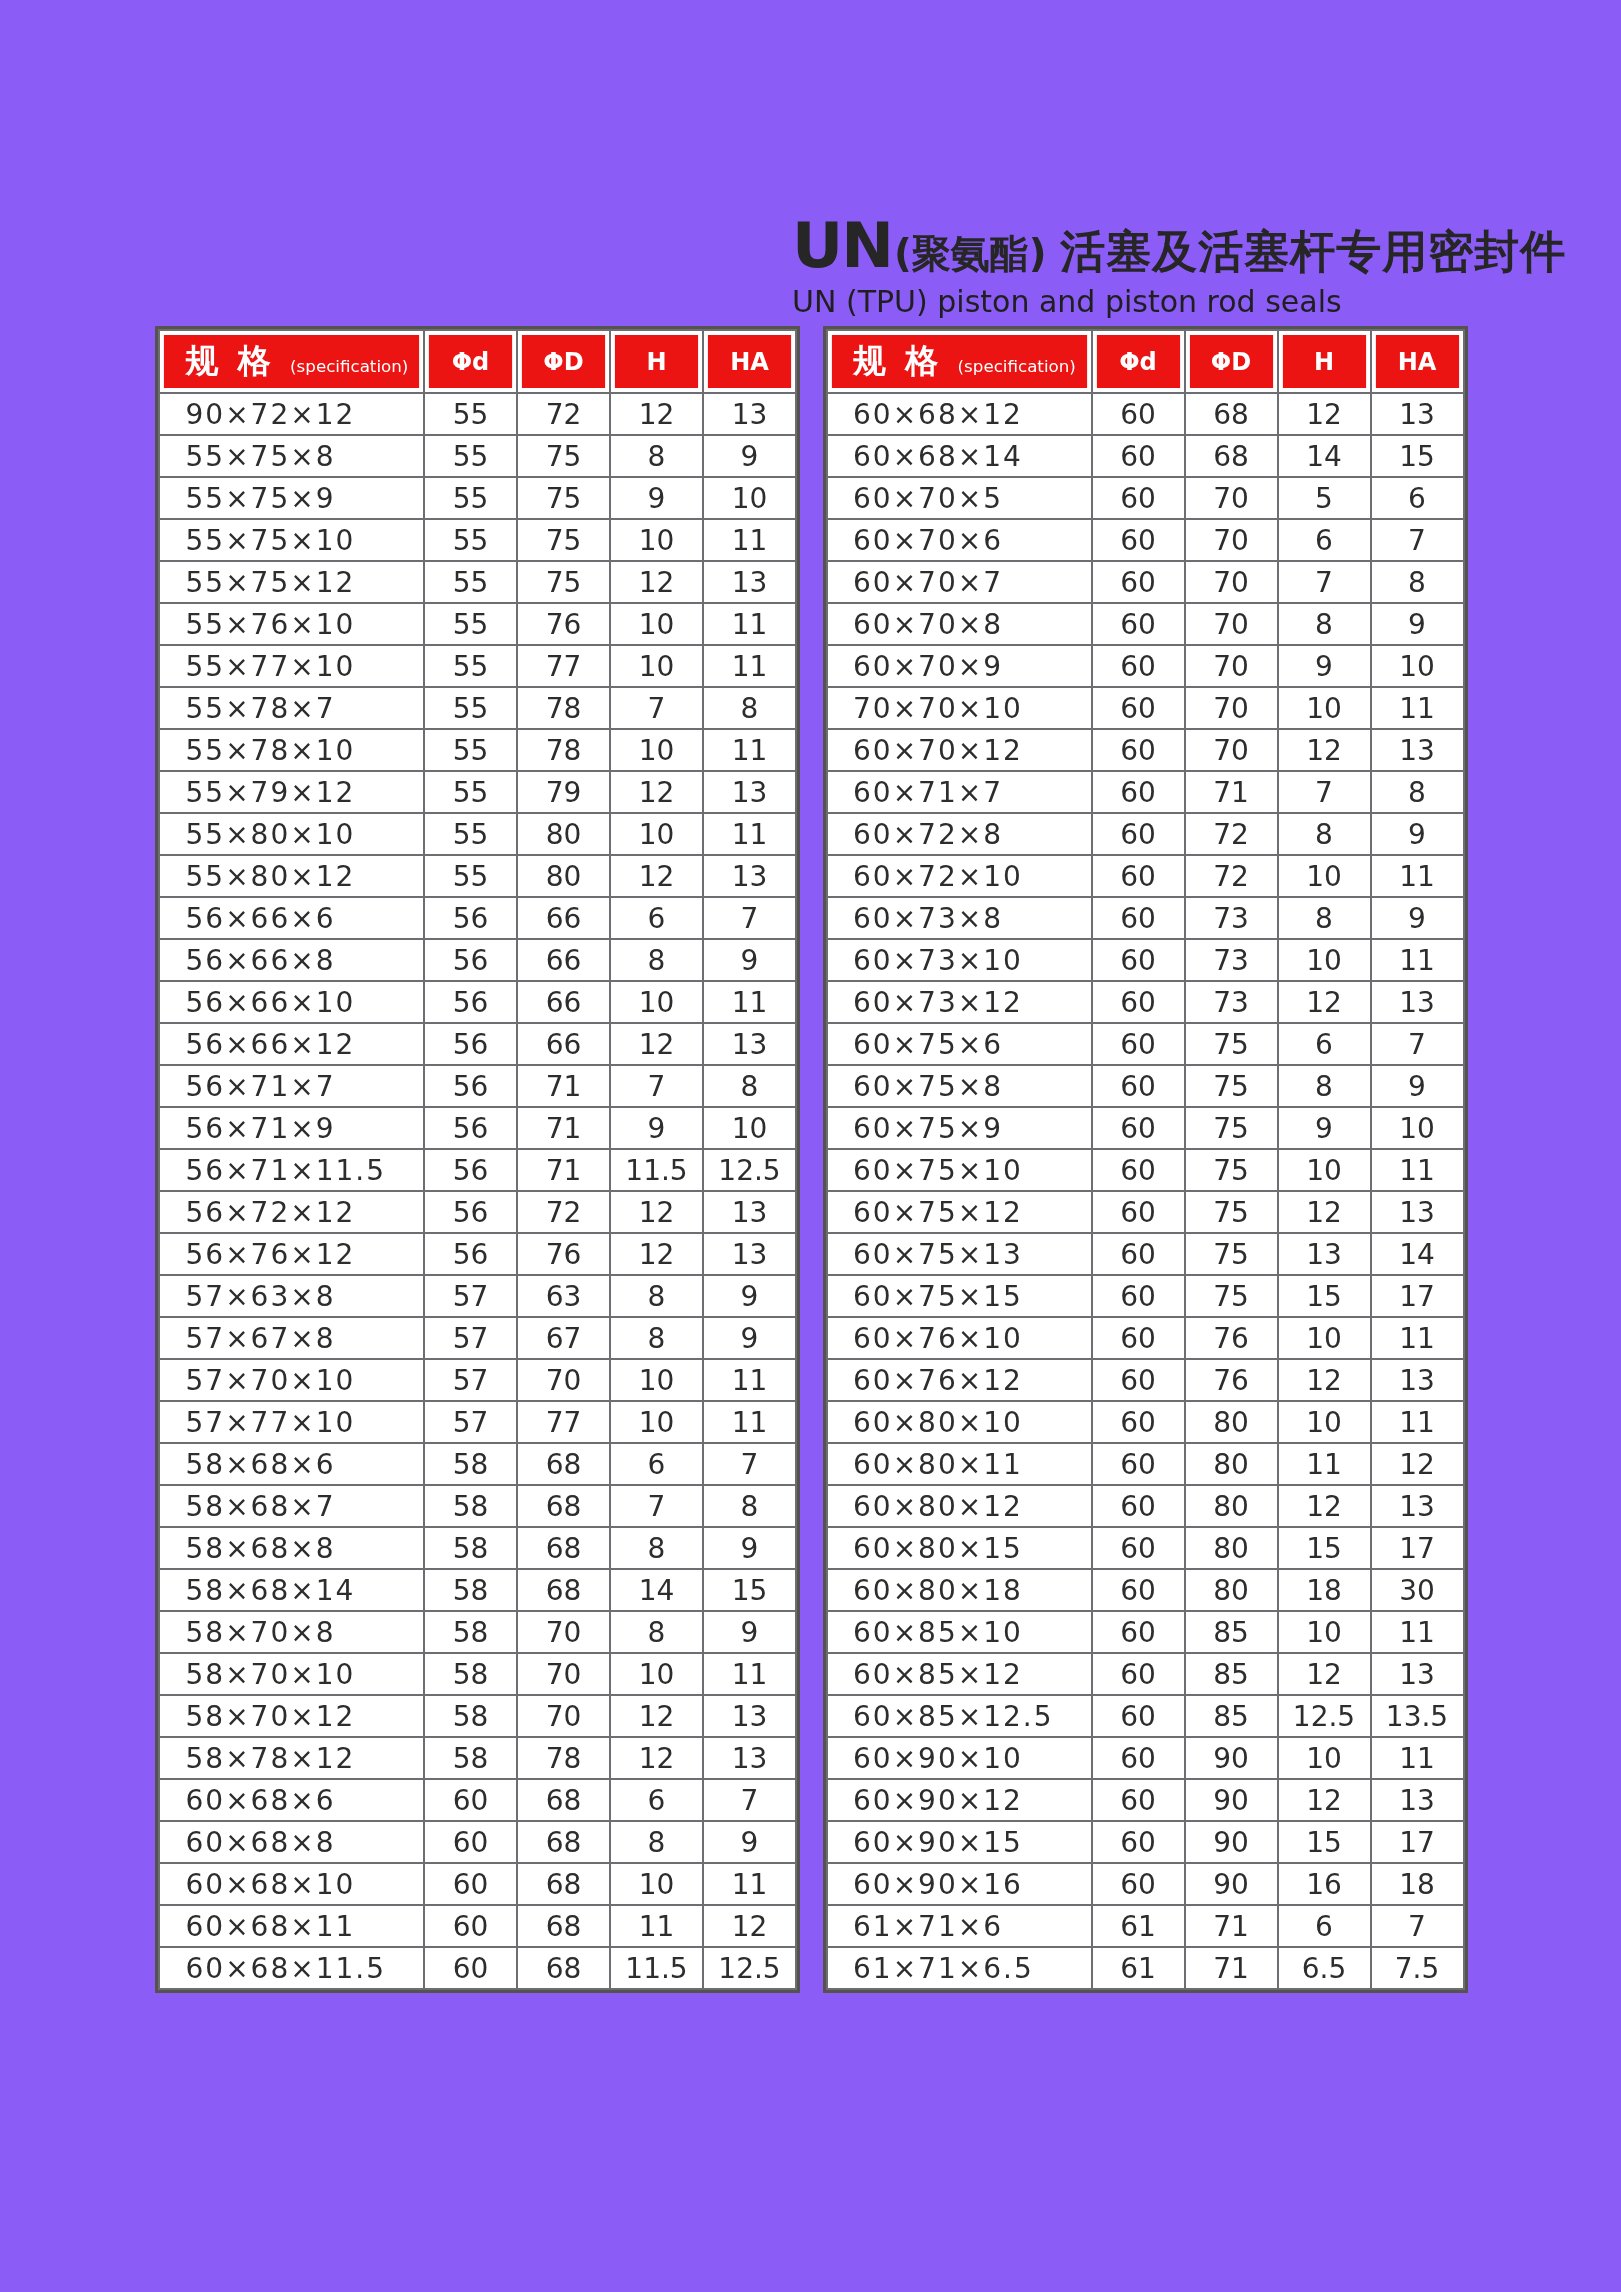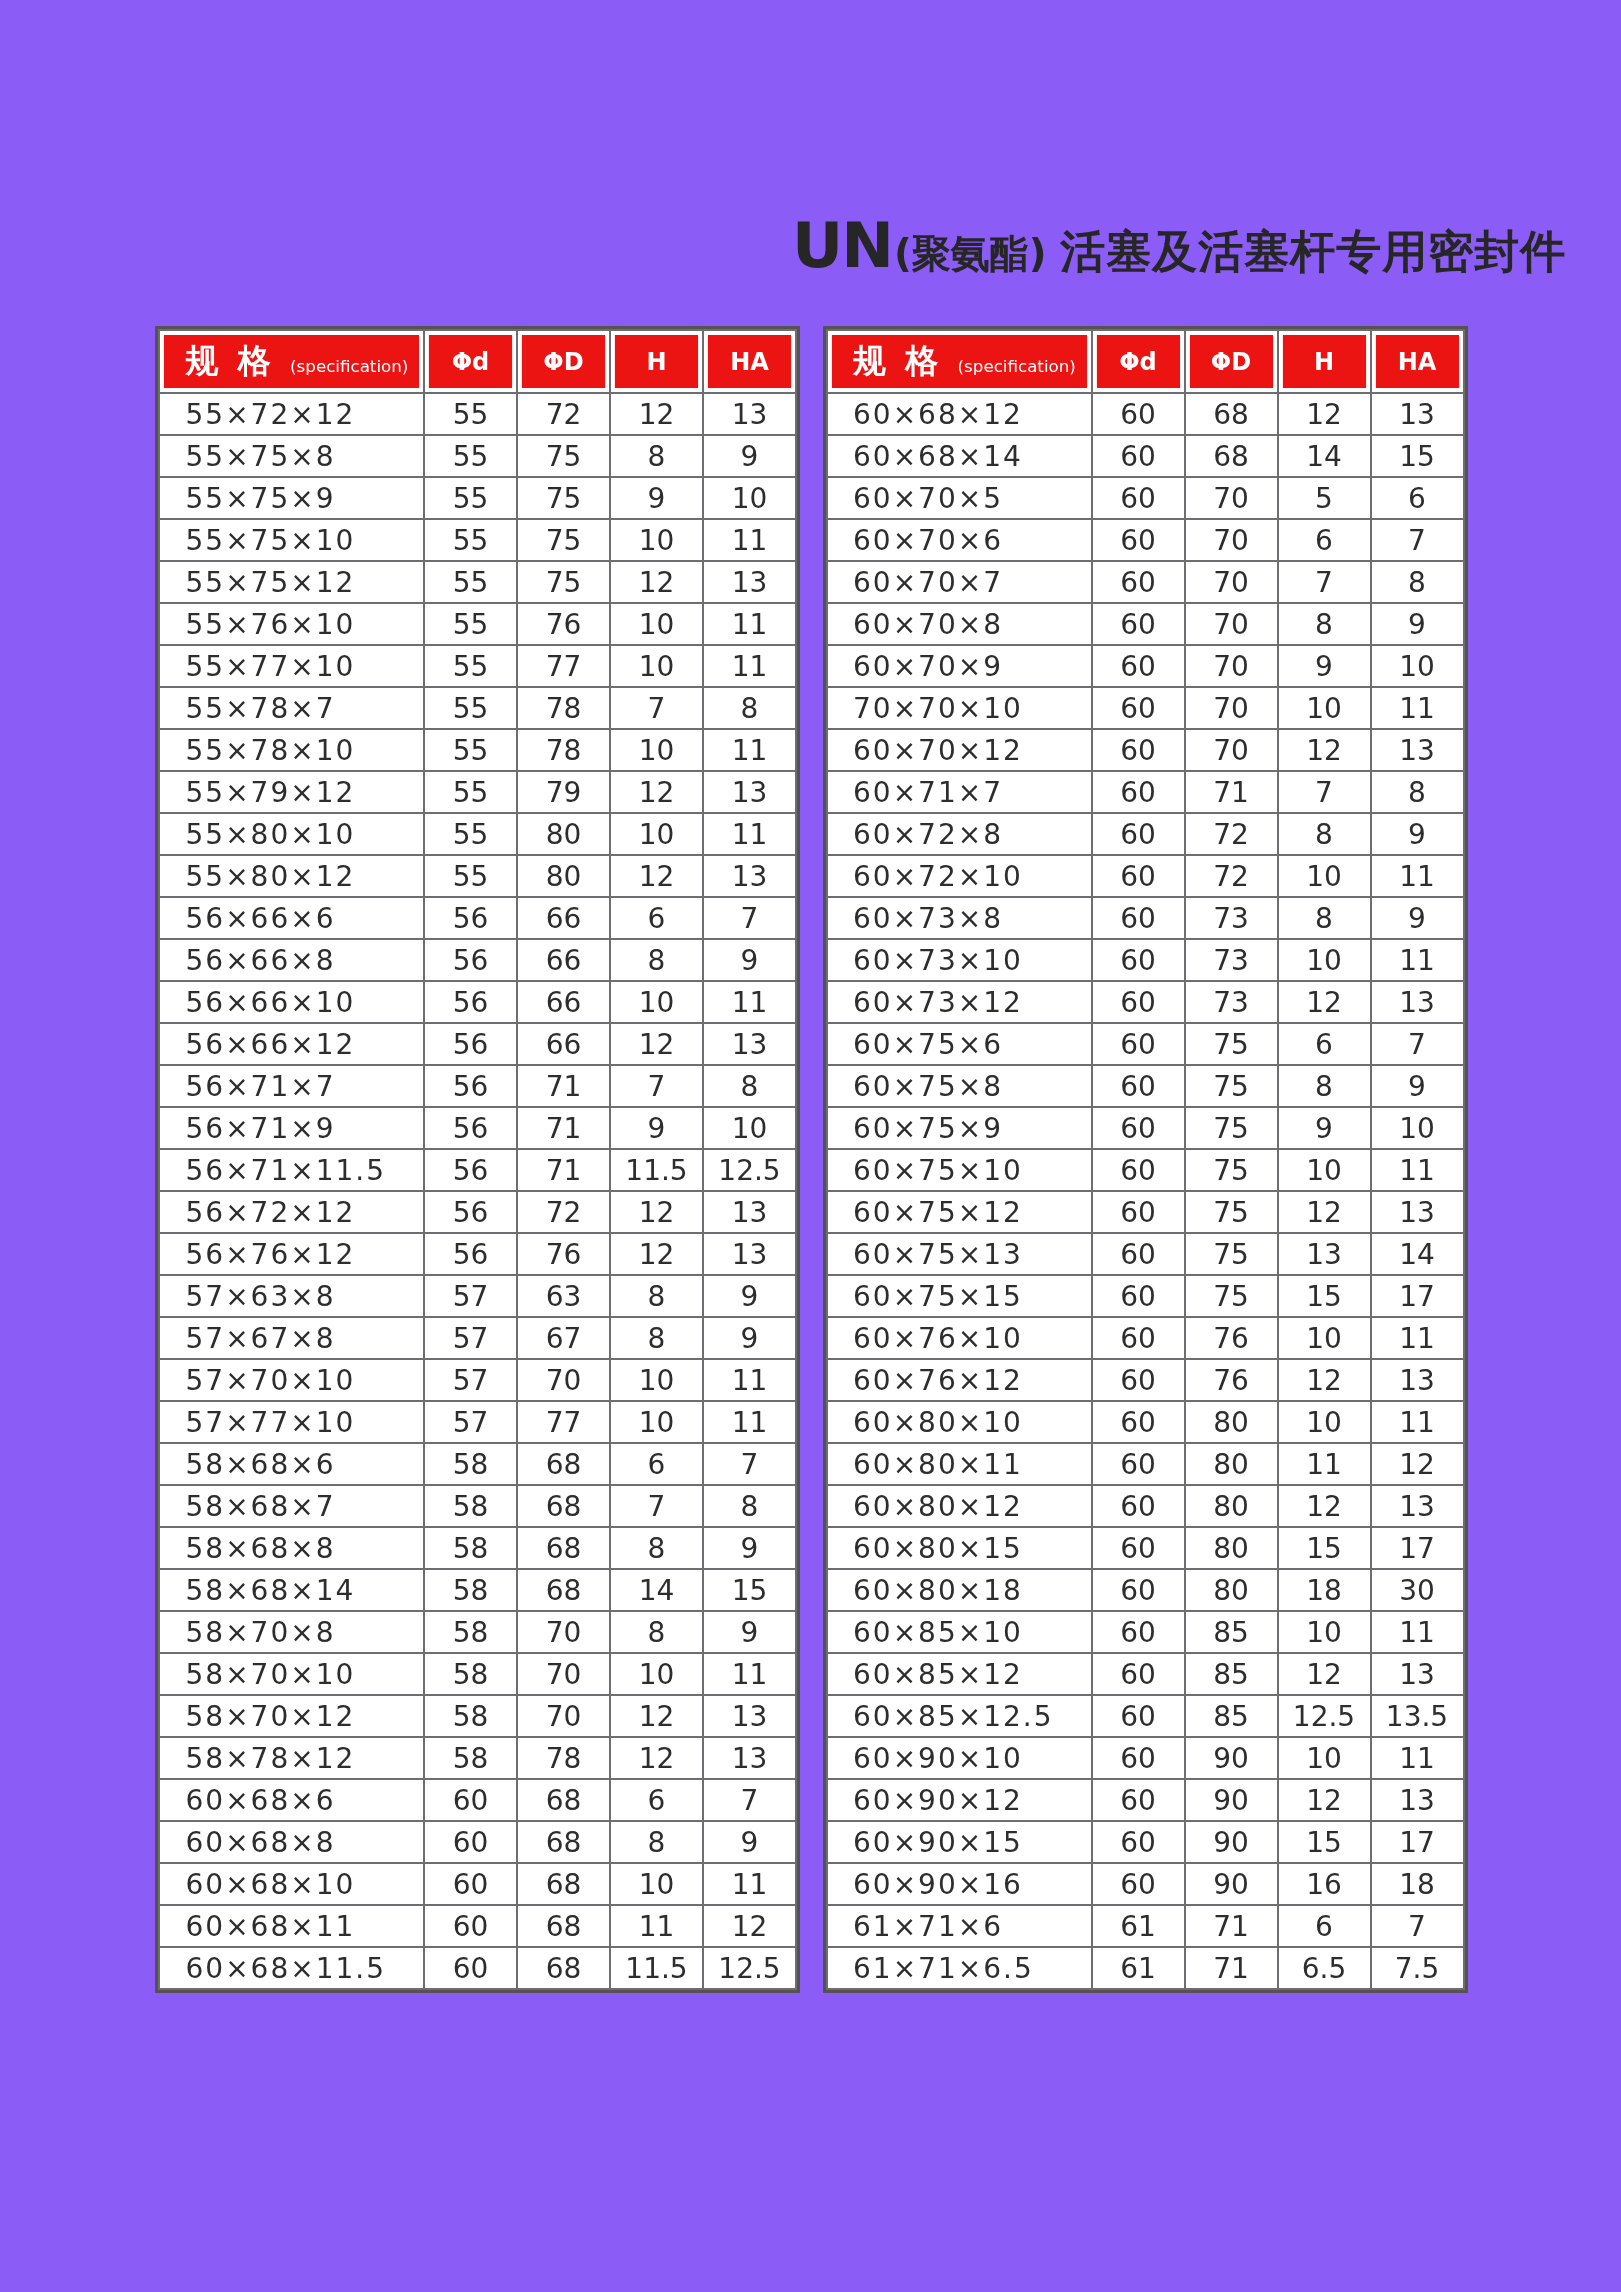--- a/index.html
+++ b/index.html
@@ -49,20 +49,21 @@
 <body>
 
 <div class="page">
 
   <div class="title-block">
     <div class="title-line">
       <span class="t-un">UN</span>
       <span class="t-paren">(聚氨酯)</span>
       <span class="t-cn">活塞及活塞杆专用密封件</span>
     </div>
+    <div class="t-en">UN (TPU) piston and piston rod seals</div>
   </div>
 
   <div class="tables">
 
     <div class="tbl-wrap">
       <table>
         <colgroup>
           <col class="c-spec">
             <col class="c-num">
             <col class="c-num">
@@ -76,21 +77,21 @@
               <span class="h-en">(specification)</span>
             </th>
             <th class="h-col">Φd</th>
             <th class="h-col">ΦD</th>
             <th class="h-col">H</th>
             <th class="h-col">HA</th>
           </tr>
         </thead>
         <tbody>
             <tr>
-              <td class="spec">55×72×12</td>
+              <td class="spec">90×72×12</td>
               <td class="num">55</td>
               <td class="num">72</td>
               <td class="num">12</td>
               <td class="num">13</td>
             </tr>
             <tr>
               <td class="spec">55×75×8</td>
               <td class="num">55</td>
               <td class="num">75</td>
               <td class="num">8</td>

